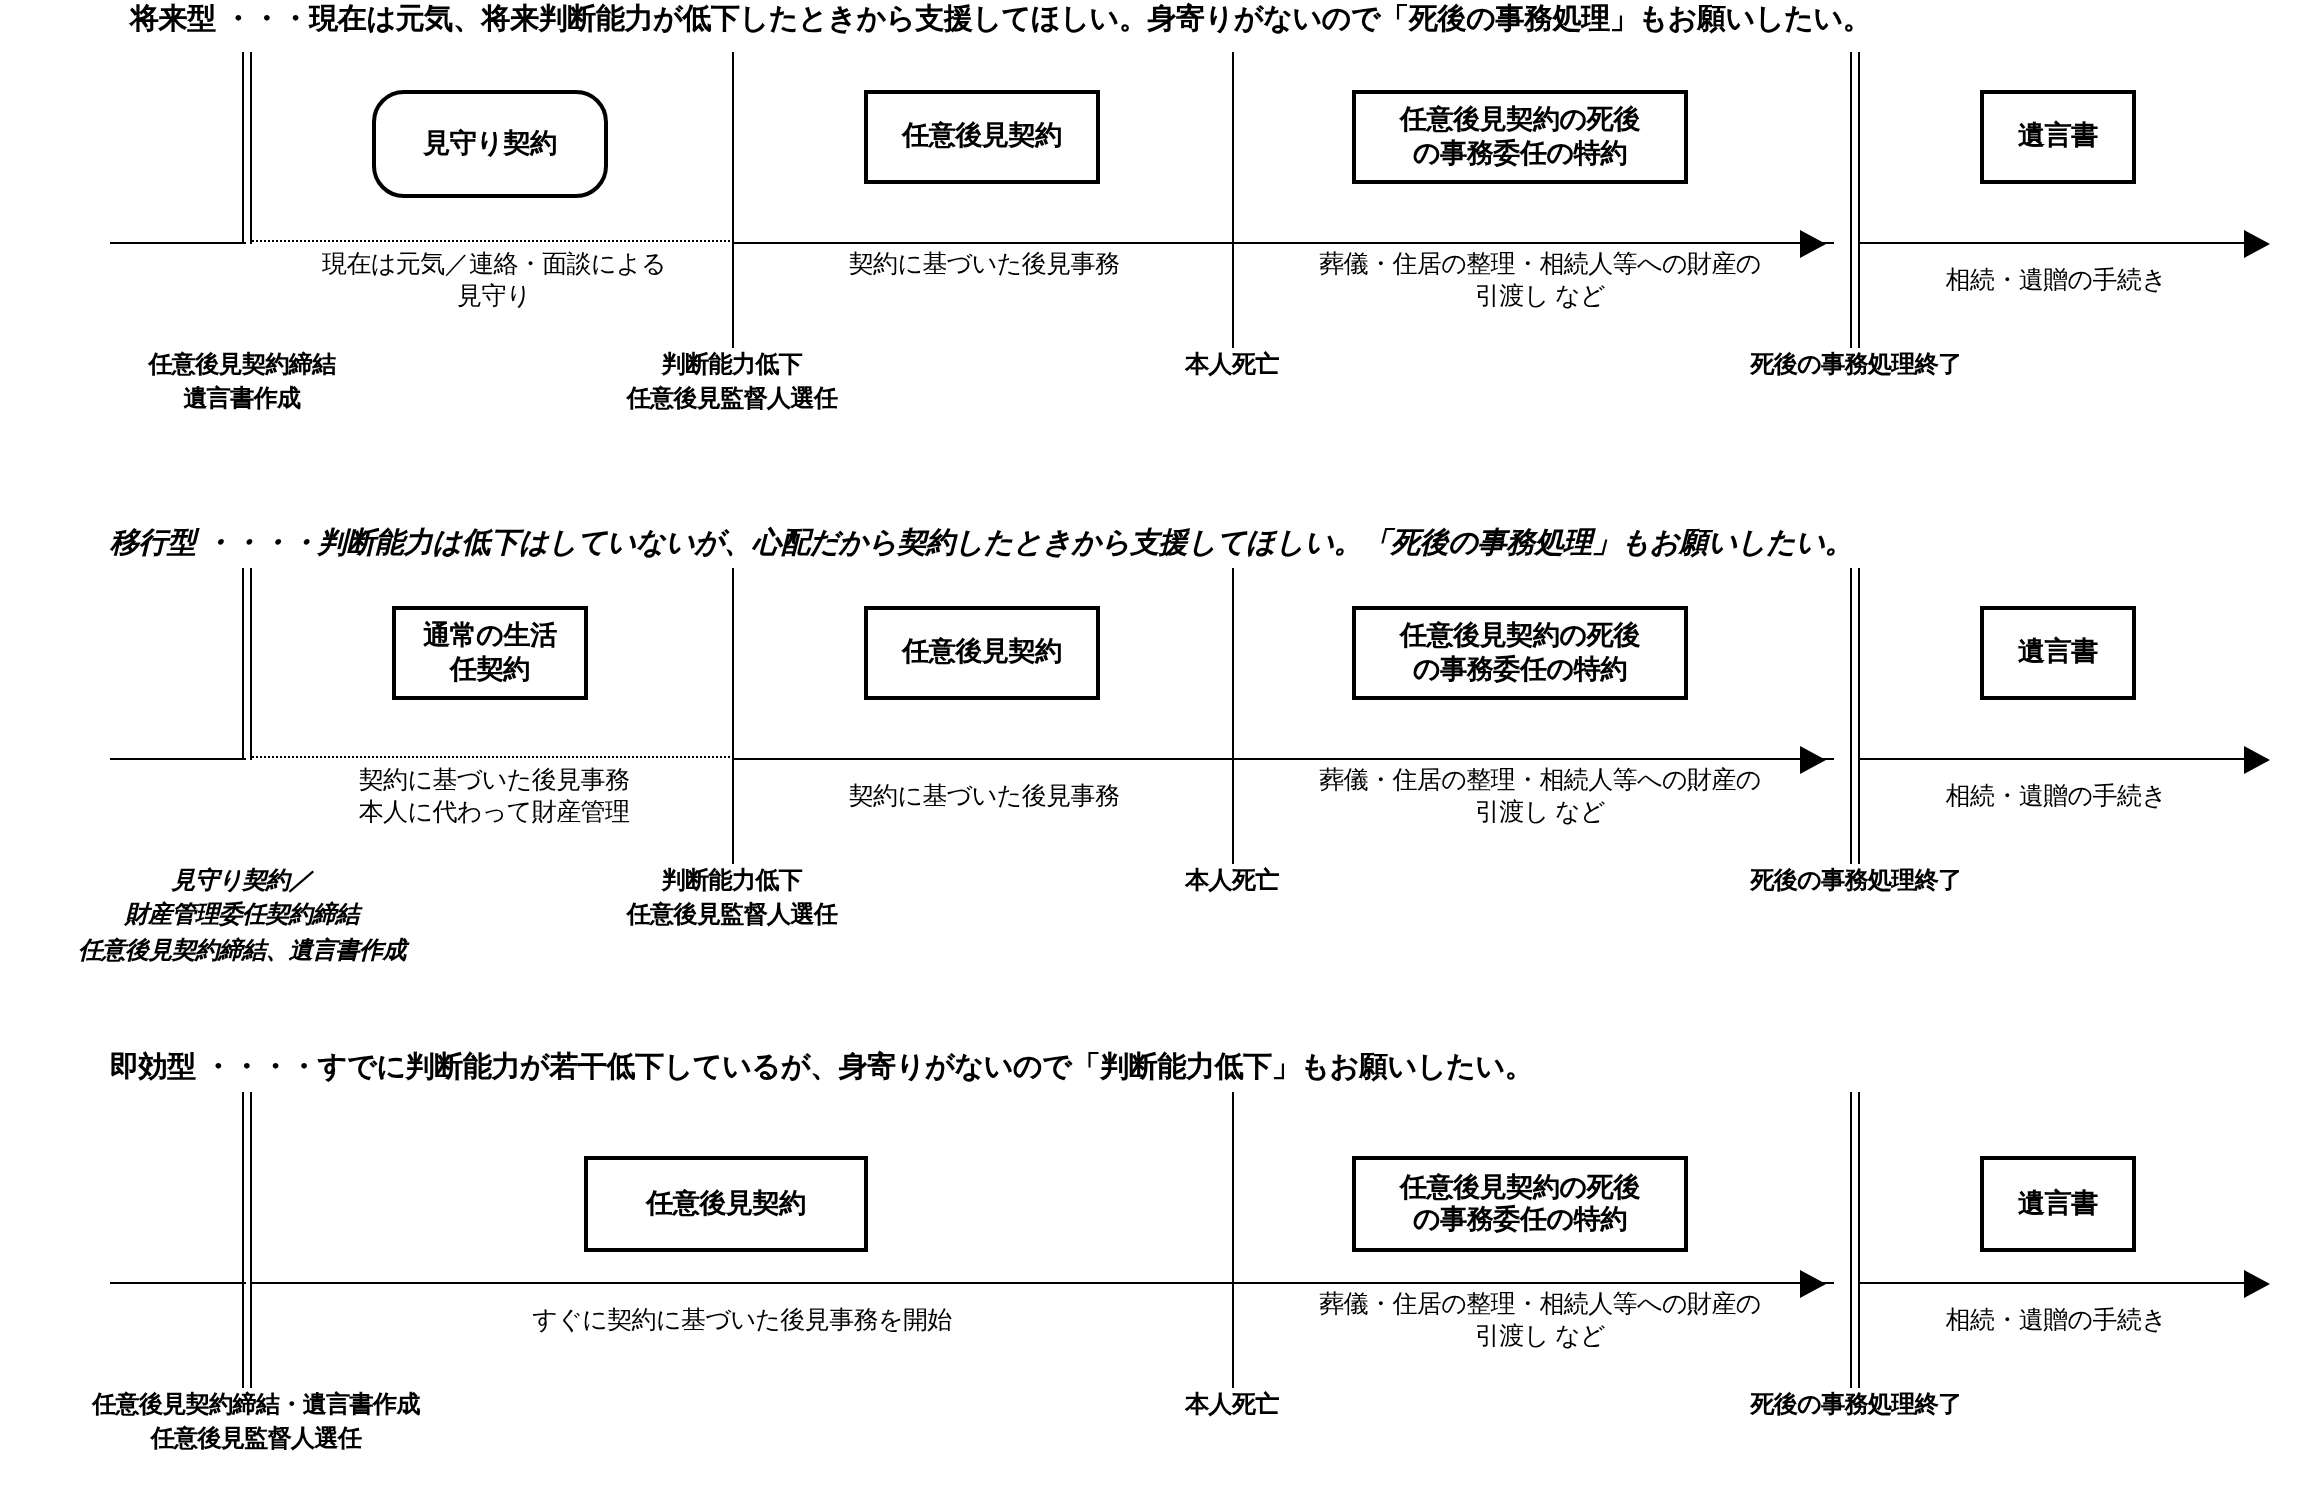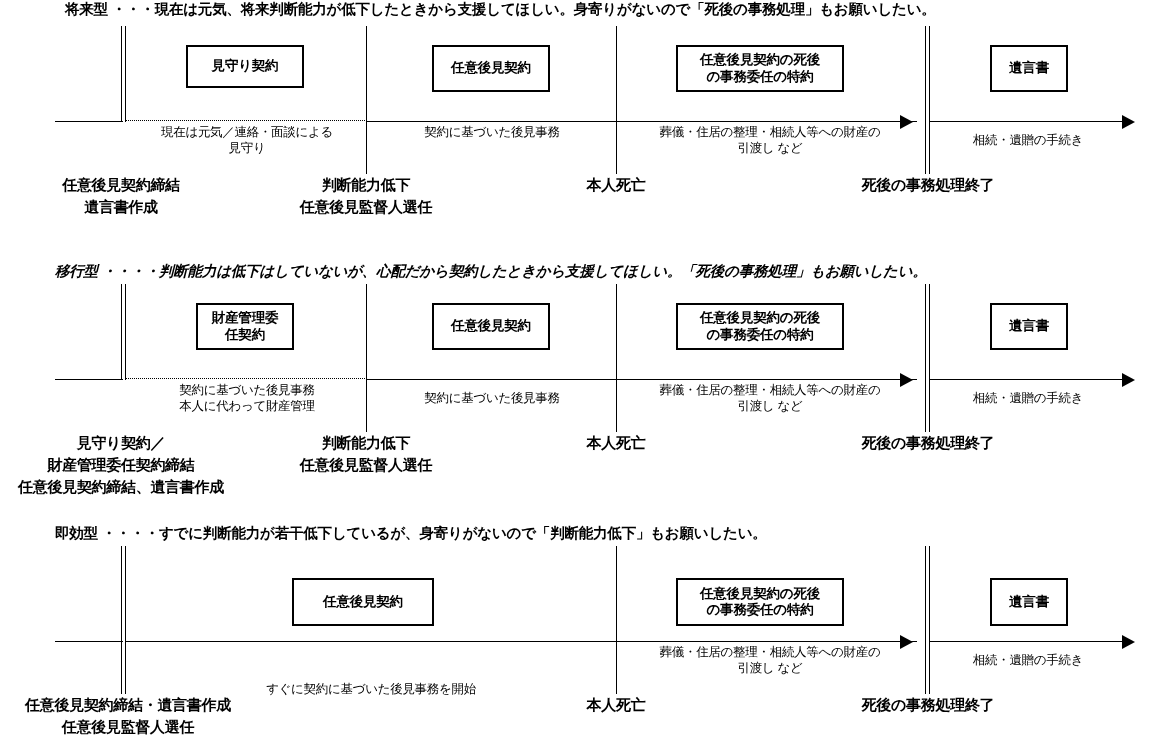--- a/index.html
+++ b/index.html
@@ -97,21 +97,21 @@
     font-weight: normal;
     line-height: 1.28;
     letter-spacing: -0.3px;
     white-space: pre-line;
   }
 
   
   .event {
     position: absolute;
     text-align: center;
-    font-size: 15px;
+    font-size: 12px;
     font-weight: bold;
     line-height: 1.45;
     letter-spacing: -0.3px;
     white-space: pre-line;
   }
 </style>
 </head>
 <body>
 
 <div class="canvas">
@@ -125,21 +125,21 @@
     <div class="vline" style="left:616px; top:26px; height:148px;"></div>
     <div class="vline-double" style="left:925px; top:26px; height:148px;"></div>
 
     <div class="axis-solid" style="left:55px;  top:121px; width:68px;"></div>
     <div class="axis-dotted" style="left:125px; top:120px; width:242px;"></div>
     <div class="axis-solid" style="left:366px; top:121px; width:551px;"></div>
     <div class="arrow-head" style="left:900px; top:115px;"></div>
     <div class="axis-solid" style="left:929px; top:121px; width:193px;"></div>
     <div class="arrow-head" style="left:1122px; top:115px;"></div>
 
-    <div class="box" style="left:186px; top:45px; width:118px; height:43px;">見守り契約</div>
+    <div class="box" style="left:186px; top:45px; width:118px; height:54px;border-radius:16px;">見守り契約</div>
     <div class="box" style="left:432px; top:45px; width:118px; height:47px;">任意後見契約</div>
     <div class="box" style="left:676px; top:45px; width:168px; height:47px;">任意後見契約の死後
 の事務委任の特約</div>
     <div class="box" style="left:990px; top:45px; width:78px; height:47px;">遺言書</div>
 
     <div class="desc" style="left:128px; top:124px; width:238px;">現在は元気／連絡・面談による
 見守り</div>
     <div class="desc" style="left:372px; top:124px; width:240px;">契約に基づいた後見事務</div>
     <div class="desc" style="left:620px; top:124px; width:300px;">葬儀・住居の整理・相続人等への財産の
 引渡し など</div>
@@ -162,35 +162,35 @@
     <div class="vline" style="left:616px; top:26px; height:148px;"></div>
     <div class="vline-double" style="left:925px; top:26px; height:148px;"></div>
 
     <div class="axis-solid" style="left:55px;  top:121px; width:68px;"></div>
     <div class="axis-dotted" style="left:125px; top:120px; width:242px;"></div>
     <div class="axis-solid" style="left:366px; top:121px; width:551px;"></div>
     <div class="arrow-head" style="left:900px; top:115px;"></div>
     <div class="axis-solid" style="left:929px; top:121px; width:193px;"></div>
     <div class="arrow-head" style="left:1122px; top:115px;"></div>
 
-    <div class="box" style="left:196px; top:45px; width:98px; height:47px;">財産管理委
+    <div class="box" style="left:196px; top:45px; width:98px; height:47px;">通常の生活
 任契約</div>
     <div class="box" style="left:432px; top:45px; width:118px; height:47px;">任意後見契約</div>
     <div class="box" style="left:676px; top:45px; width:168px; height:47px;">任意後見契約の死後
 の事務委任の特約</div>
     <div class="box" style="left:990px; top:45px; width:78px; height:47px;">遺言書</div>
 
     <div class="desc" style="left:128px; top:124px; width:238px;">契約に基づいた後見事務
 本人に代わって財産管理</div>
     <div class="desc" style="left:372px; top:132px; width:240px;">契約に基づいた後見事務</div>
     <div class="desc" style="left:620px; top:124px; width:300px;">葬儀・住居の整理・相続人等への財産の
 引渡し など</div>
     <div class="desc" style="left:932px; top:132px; width:192px;">相続・遺贈の手続き</div>
 
-    <div class="event" style="left:2px; top:174px; width:238px;">見守り契約／
+    <div class="event" style="left:2px; top:174px; width:238px;font-style:italic;">見守り契約／
 財産管理委任契約締結
 任意後見契約締結、遺言書作成</div>
     <div class="event" style="left:266px; top:174px; width:200px;">判断能力低下
 任意後見監督人選任</div>
     <div class="event" style="left:556px; top:174px; width:120px;">本人死亡</div>
     <div class="event" style="left:838px; top:174px; width:180px;">死後の事務処理終了</div>
   </div>
 
   <div class="section" style="top:520px;">
 
@@ -204,21 +204,21 @@
     <div class="axis-solid" style="left:125px; top:121px; width:792px;"></div>
     <div class="arrow-head" style="left:900px; top:115px;"></div>
     <div class="axis-solid" style="left:929px; top:121px; width:193px;"></div>
     <div class="arrow-head" style="left:1122px; top:115px;"></div>
 
     <div class="box" style="left:292px; top:58px; width:142px; height:48px;">任意後見契約</div>
     <div class="box" style="left:676px; top:58px; width:168px; height:48px;">任意後見契約の死後
 の事務委任の特約</div>
     <div class="box" style="left:990px; top:58px; width:78px; height:48px;">遺言書</div>
 
-    <div class="desc" style="left:128px; top:132px; width:486px;margin-top:29px;">すぐに契約に基づいた後見事務を開始</div>
+    <div class="desc" style="left:128px; top:132px; width:486px;">すぐに契約に基づいた後見事務を開始</div>
     <div class="desc" style="left:620px; top:124px; width:300px;">葬儀・住居の整理・相続人等への財産の
 引渡し など</div>
     <div class="desc" style="left:932px; top:132px; width:192px;">相続・遺贈の手続き</div>
 
     <div class="event" style="left:2px; top:174px; width:252px;">任意後見契約締結・遺言書作成
 任意後見監督人選任</div>
     <div class="event" style="left:556px; top:174px; width:120px;">本人死亡</div>
     <div class="event" style="left:838px; top:174px; width:180px;">死後の事務処理終了</div>
   </div>
 

